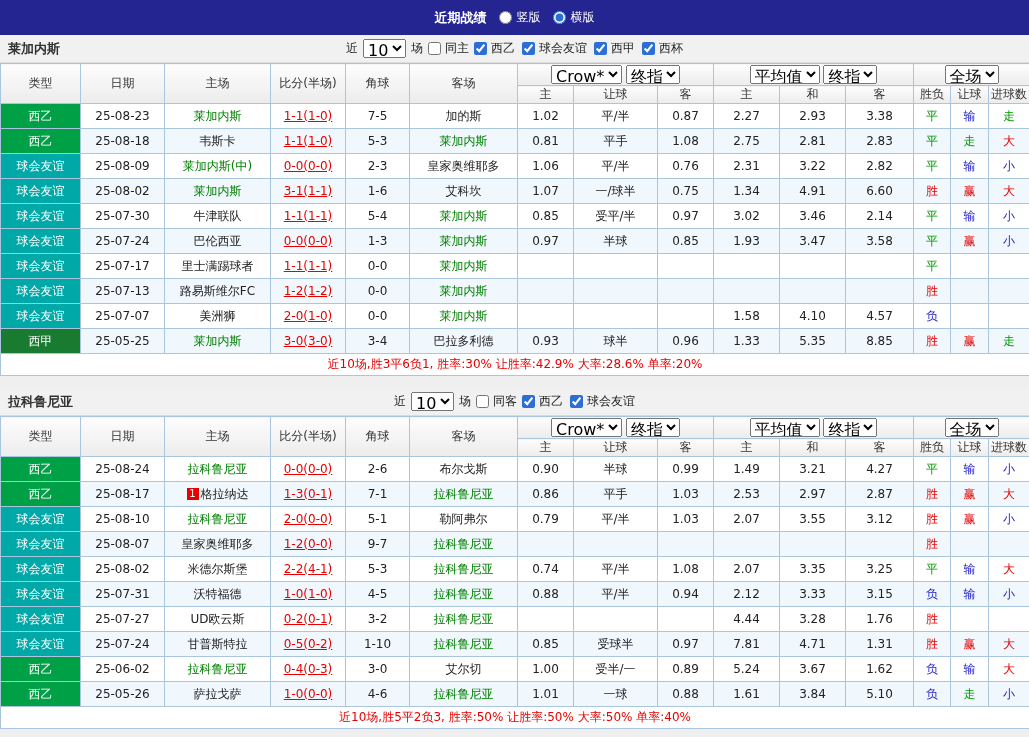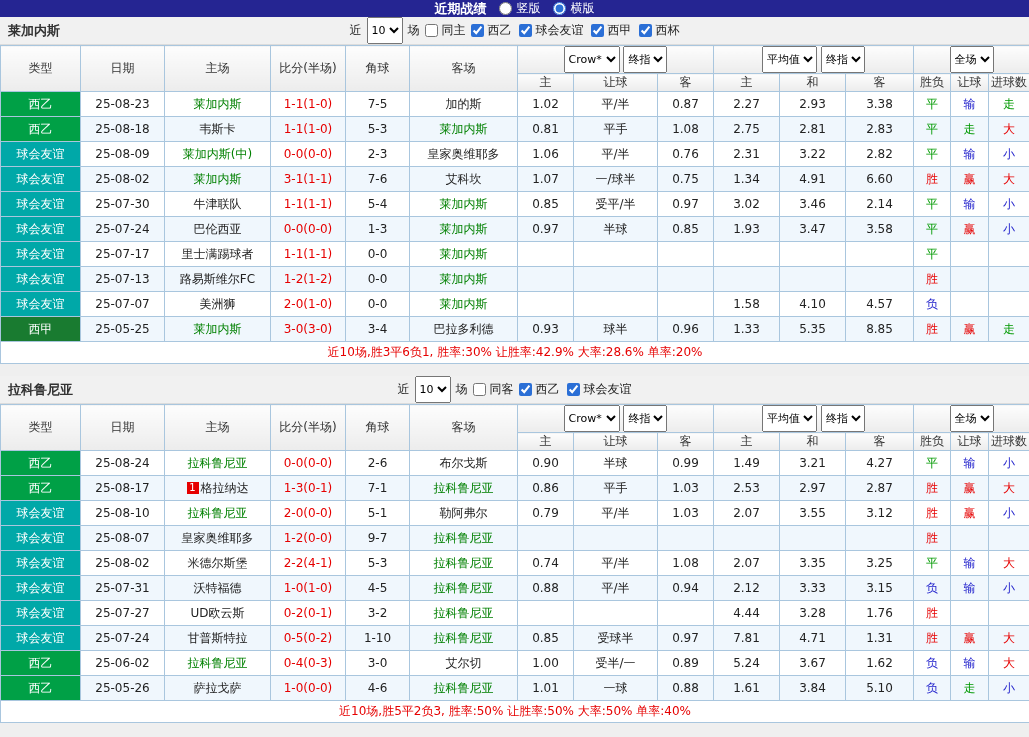--- a/index.html
+++ b/index.html
@@ -5,54 +5,54 @@
   * { box-sizing: border-box; margin: 0; padding: 0; }
   html, body {
     width: 1029px; height: 737px; overflow: hidden;
     background: #EFEFEF;
     font-family: "DejaVu Sans", "Liberation Sans", sans-serif;
     font-size: 12px; color: #222;
   }
   input[type=radio], input[type=checkbox] { accent-color: #2B6FD6; width: 13px; height: 13px; margin: 0 2px 0 0; vertical-align: middle; }
 
   .topbar {
-    height: 17px; background: var(--topbar-bg, #252592); color: #fff;
+    height: 35px; background: var(--topbar-bg, #252592); color: #fff;
     display: flex; align-items: center; justify-content: center; gap: 12px;
   }
   .topbar .title { font-weight: bold; font-size: 13px; }
   .topbar label { display: inline-flex; align-items: center; gap: 3px; cursor: pointer; }
 
   .section-header {
     position: relative; height: 28px; background: #F1F1F1;
     display: flex; align-items: center; border-bottom: 1px solid #DCDCDC;
   }
   .team-name { position: absolute; left: 8px; font-weight: bold; font-size: 13px; color: #333; }
   .filters { margin: 0 auto; display: flex; align-items: center; gap: 5px; }
-  .filters select, .dd-cell select { font-size: 11px; height: 27px; font-family: inherit; }
+  .filters select, .dd-cell select { font-size: 16px; height: 19px; font-family: inherit; }
   .filters label { display: inline-flex; align-items: center; gap: 2px; cursor: pointer; }
   .league-filters { display: inline-flex; align-items: center; gap: 7px; }
 
   table.grid { width: 1029px; border-collapse: collapse; table-layout: fixed; background: #fff; }
   table.grid th, table.grid td {
     border: 1px solid var(--border, #A9C6DE);
     text-align: center; overflow: hidden; white-space: nowrap; padding: 0 1px;
   }
   thead th { background: linear-gradient(#FDFDFD, #ECECEC); font-weight: normal; color: #333; border-color: #C6C6C6; }
   tr.h1 th { height: 22px; }
   tr.h2 th { height: 18px; }
   tbody td { height: 25px; background: #fff; }
   tbody tr.alt td { background: var(--row-alt, #F0F7FD); }
   tfoot td { height: 22px; background: #fff; color: var(--footer-red, #E60000); }
 
   td.lg-xiyi { background: var(--league-xiyi, #00A046) !important; color: #fff; }
   td.lg-friendly { background: var(--league-friendly, #00A8A8) !important; color: #fff; }
   td.lg-xijia { background: var(--league-xijia, #197B30) !important; color: #fff; }
 
   .hl { color: var(--team-highlight, #008000); }
-  td.score { color: var(--score-red, #E60000); cursor: pointer; }
+  td.score { color: var(--score-red, #E60000); cursor: pointer; text-decoration: underline; }
   .c-win { color: var(--win-red, #E60000); }
   .c-draw { color: var(--draw-green, #009900); }
   .c-lose { color: var(--lose-blue, #2222CC); }
   .red-badge {
     display: inline-block; background: #E60000; color: #fff;
     font-size: 10px; line-height: 12px; width: 12px; height: 12px;
     margin-right: 2px; vertical-align: 1px;
   }
   .gap { height: 12px; background: #EFEFEF; }
 </style>
@@ -203,21 +203,21 @@
           <td>2.82</td>
           <td class="c-draw">平</td>
           <td class="c-lose">输</td>
           <td class="c-lose">小</td>
         </tr>
         <tr class="alt">
           <td class="lg-friendly">球会友谊</td>
           <td>25-08-02</td>
           <td class="hl team">莱加内斯</td>
           <td class="score">3-1(1-1)</td>
-          <td>7-6</td>
+          <td>1-6</td>
           <td class="team">艾科坎</td>
           <td>1.07</td>
           <td>一/球半</td>
           <td>0.75</td>
           <td>1.34</td>
           <td>4.91</td>
           <td>6.60</td>
           <td class="c-win">胜</td>
           <td class="c-win">赢</td>
           <td class="c-win">大</td>

